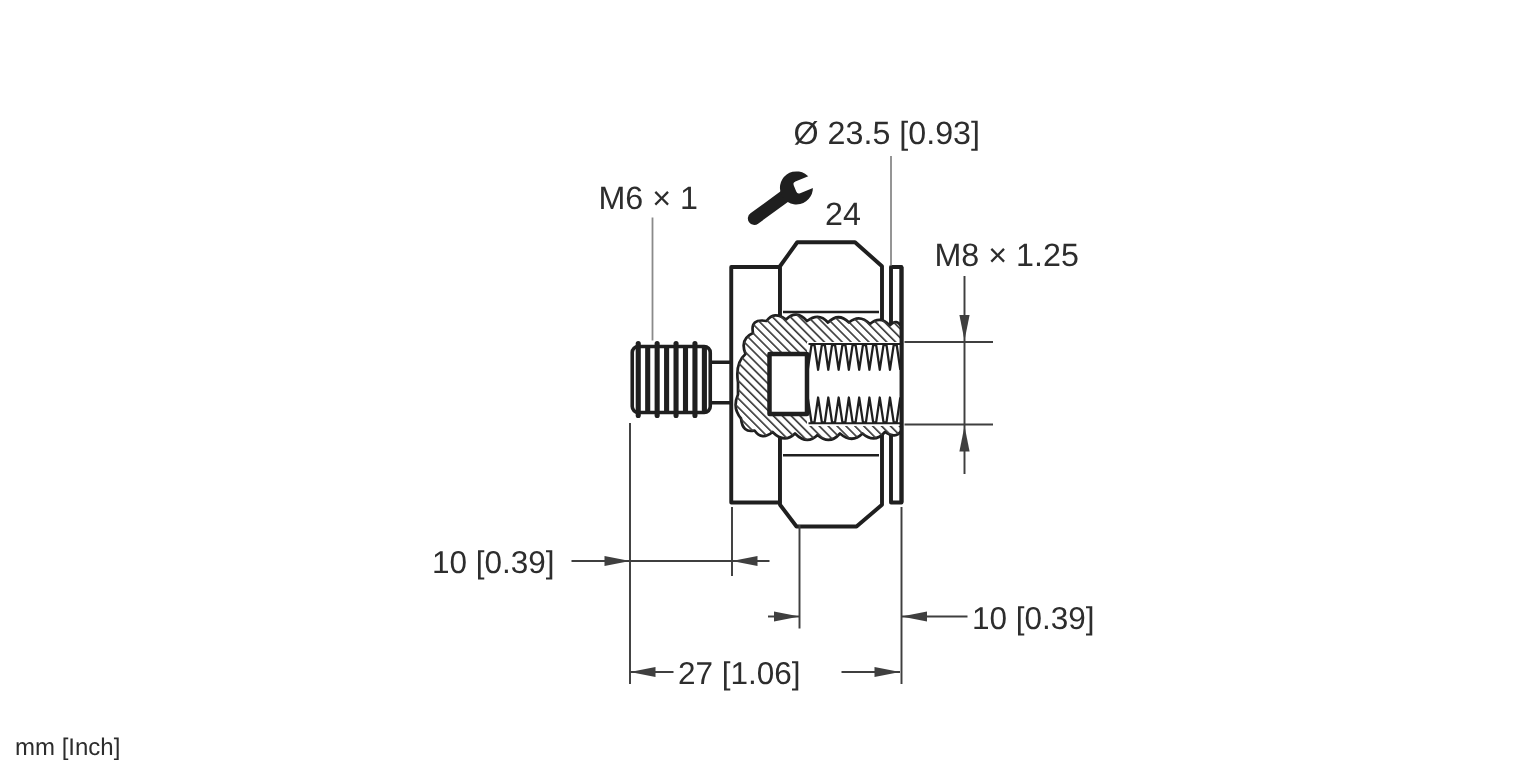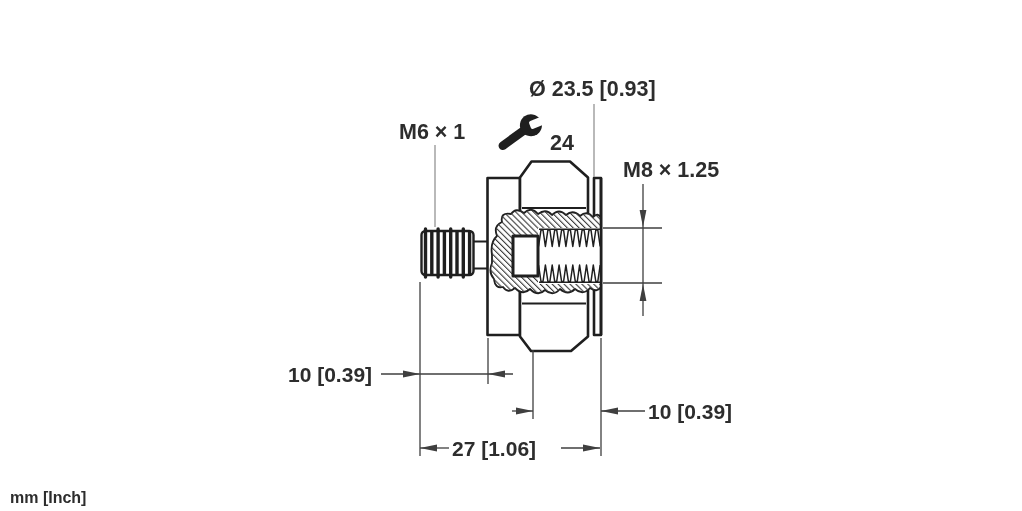--- a/index.html
+++ b/index.html
@@ -1,17 +1,17 @@
 <!DOCTYPE html>
 <html><head>
 <meta charset="utf-8">
 <style>
   html,body{margin:0;padding:0;}
   body{background:#ffffff;font-family:"Liberation Sans",sans-serif;}
-  .stage{position:relative;width:1022px;height:511px;background:#ffffff;overflow:hidden;font-weight:bold;}
+  .stage{position:relative;width:1022px;height:511px;background:#ffffff;overflow:hidden;}
   svg{position:absolute;left:0;top:0;}
   text{font-family:"Liberation Sans","DejaVu Sans",sans-serif;}
 </style>
 </head>
 <body>
 
 <div class="stage">
 <svg width="1022" height="511" viewBox="0 0 1022 511">
   <defs>
     <pattern id="hatch" patternUnits="userSpaceOnUse" width="4.2" height="4.2" patternTransform="rotate(-45)">

